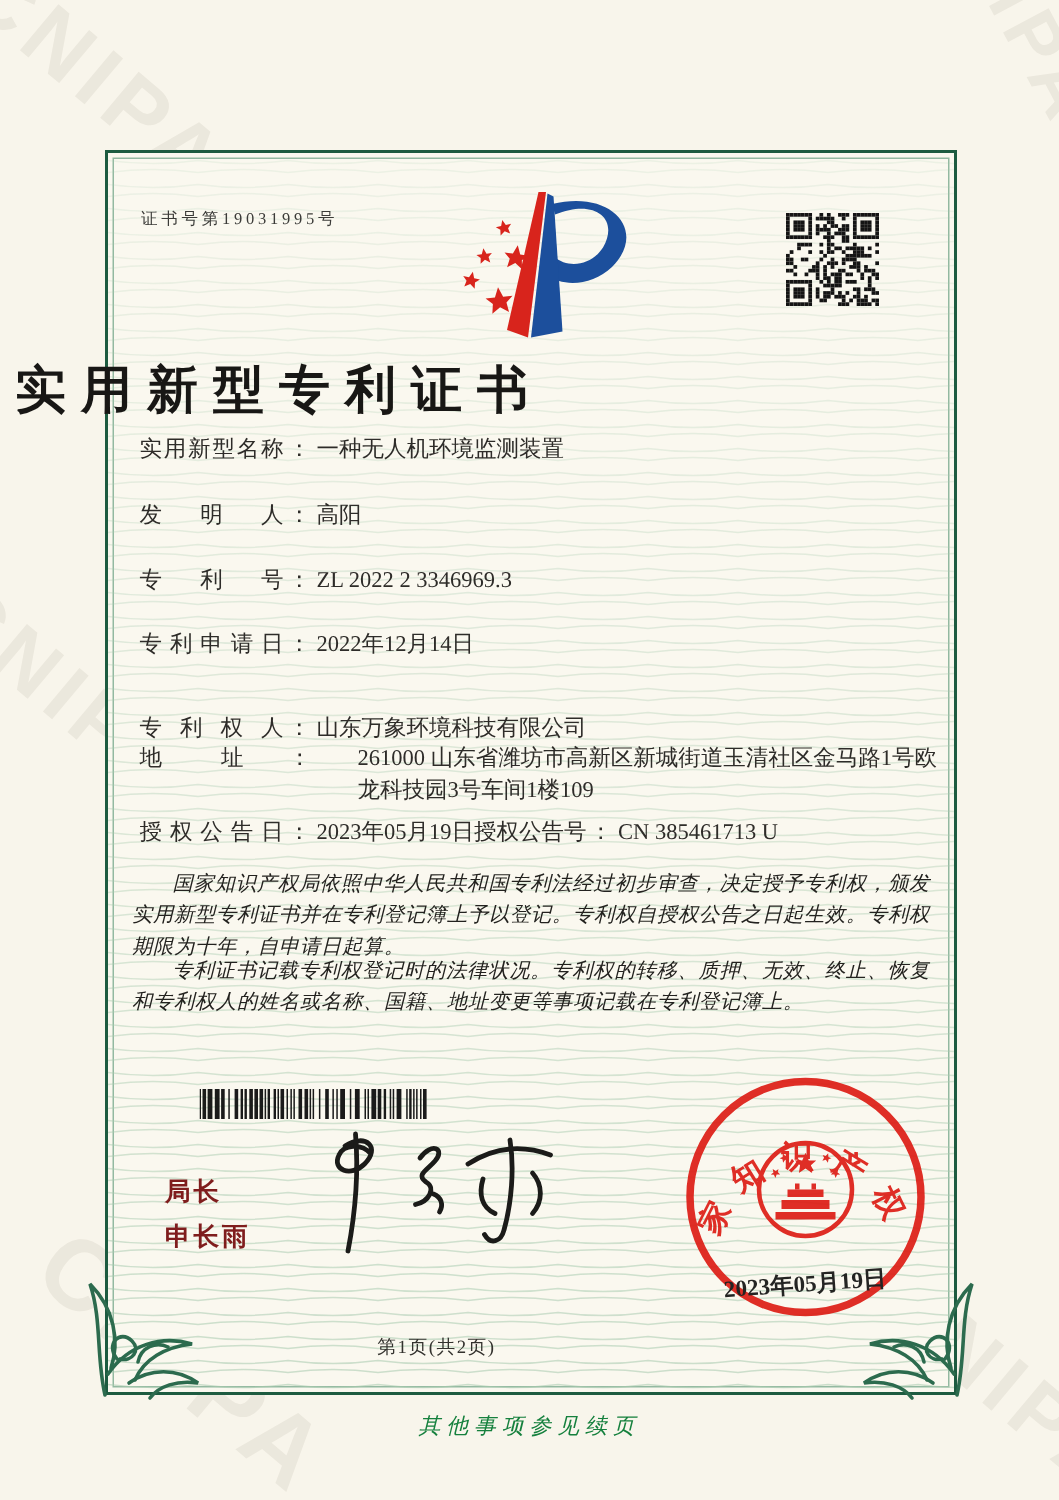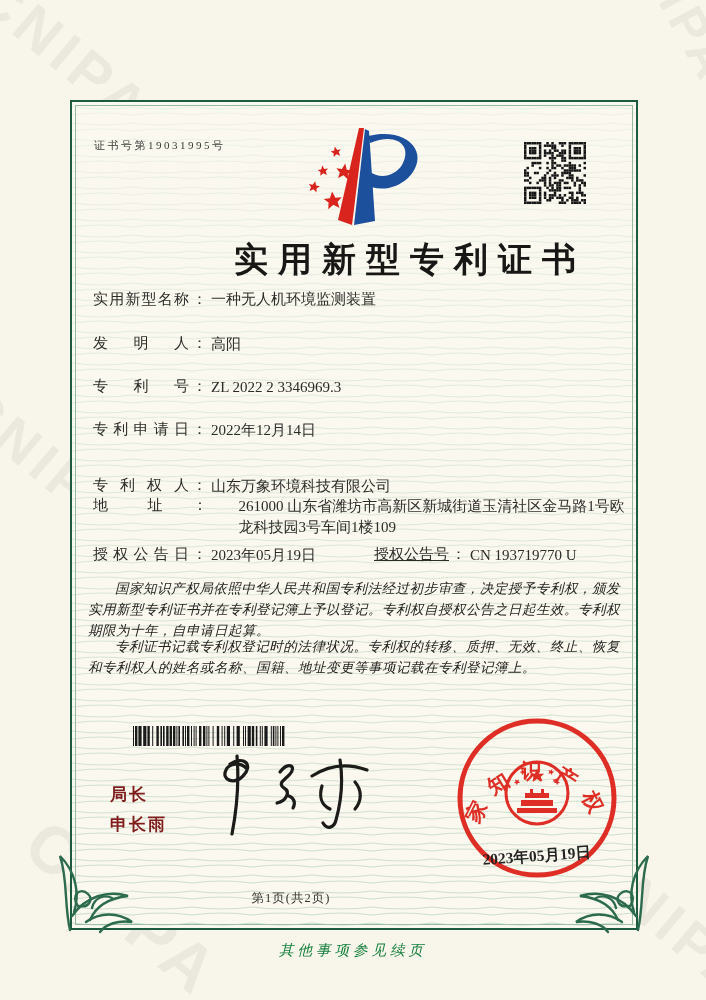--- a/index.html
+++ b/index.html
@@ -17,21 +17,21 @@
         border:1.5px solid #93b9a1; }
   #waves { position:absolute; left:72px; top:103px; width:564px; height:825px; pointer-events:none; }
 
   .flourish { position:absolute; width:100px; height:100px; }
 
   .cert-no { position:absolute; left:94px; top:138px; font-size:11px; letter-spacing:2.5px; color:#3b3b38; }
 
   #logo { position:absolute; left:280px; top:124px; width:160px; height:106px; }
   #qr { position:absolute; left:524px; top:142px; width:62px; height:62px; }
 
-  .title { position:absolute; left:0; top:237px; width:586px; text-align:right;
+  .title { position:absolute; left:0; top:237px; width:586px; text-align:left;
         font-size:34px; font-weight:bold; color:#181715; letter-spacing:10px; text-indent:10px; }
 
   .fields { position:absolute; left:93px; top:290px; width:540px; font-size:15px; color:#2e2c29; }
   .frow { position:absolute; left:0; display:flex; align-items:flex-start; }
   .flabel { display:inline-block; width:97px; text-align:justify; text-align-last:justify; letter-spacing:1px; }
   .fcolon { display:inline-block; margin:0 4px 0 2px; }
   .fvalue { display:inline-block; max-width:400px; line-height:21px; }
 
   .body-par { position:absolute; left:88px; width:532px; font-size:13.5px; line-height:21px;
         color:#23221f; font-style:italic; text-indent:2em; text-align:justify; letter-spacing:0.5px; }
@@ -500,21 +500,21 @@
       <rect x="47.5" y="60" width="2.5" height="2.5" fill="#141414"></rect>
       <rect x="50" y="60" width="2.5" height="2.5" fill="#141414"></rect>
       <rect x="52.5" y="60" width="2.5" height="2.5" fill="#141414"></rect>
       <rect x="55" y="60" width="2.5" height="2.5" fill="#141414"></rect>
       <rect x="60" y="60" width="2.5" height="2.5" fill="#141414"></rect>
     </svg>
 
   <div class="title">实用新型专利证书</div>
 
   <div class="fields">
-    <div class="frow" style="top:0;font-family:Liberation Mono, monospace;">
+    <div class="frow" style="top:0;">
       <span class="flabel">实用新型名称</span>
         <span class="fcolon">：</span>
         <span class="fvalue">一种无人机环境监测装置</span>
     </div>
     <div class="frow" style="top:44px;">
       <span class="flabel">发明人</span>
         <span class="fcolon">：</span>
         <span class="fvalue">高阳</span>
     </div>
     <div class="frow" style="top:87px;">
@@ -534,23 +534,23 @@
     </div>
     <div class="frow" style="top:206px;gap:27px;">
       <span class="flabel">地址</span>
         <span class="fcolon">：</span>
         <span class="fvalue" style="max-width:415px;">261000 山东省潍坊市高新区新城街道玉清社区金马路1号欧龙科技园3号车间1楼109</span>
     </div>
     <div class="frow" style="top:255px;">
       <span class="flabel">授权公告日</span>
         <span class="fcolon">：</span>
         <span class="fvalue">2023年05月19日</span>
-      <span style="display:inline-block; margin-left:58px;text-decoration:underline;">授权公告号</span>
-        <span class="fcolon">：</span>
-        <span class="fvalue">CN 193719770 U</span>
+      <span style="display:inline-block; ">授权公告号</span>
+        <span class="fcolon">：</span>
+        <span class="fvalue">CN 385461713 U</span>
     </div>
   </div>
 
   <div class="body-par" style="top:578px;">国家知识产权局依照中华人民共和国专利法经过初步审查，决定授予专利权，颁发实用新型专利证书并在专利登记簿上予以登记。专利权自授权公告之日起生效。专利权期限为十年，自申请日起算。</div>
   <div class="body-par" style="top:636px;">专利证书记载专利权登记时的法律状况。专利权的转移、质押、无效、终止、恢复和专利权人的姓名或名称、国籍、地址变更等事项记载在专利登记簿上。</div>
 
   <svg id="barcode" viewBox="0 0 153 20" preserveAspectRatio="none">
       <rect x="0" y="0" width="1" height="20" fill="#1a1a1a"></rect>
       <rect x="2" y="0" width="2.4" height="20" fill="#1a1a1a"></rect>
       <rect x="5.4" y="0" width="3.2" height="20" fill="#1a1a1a"></rect>

